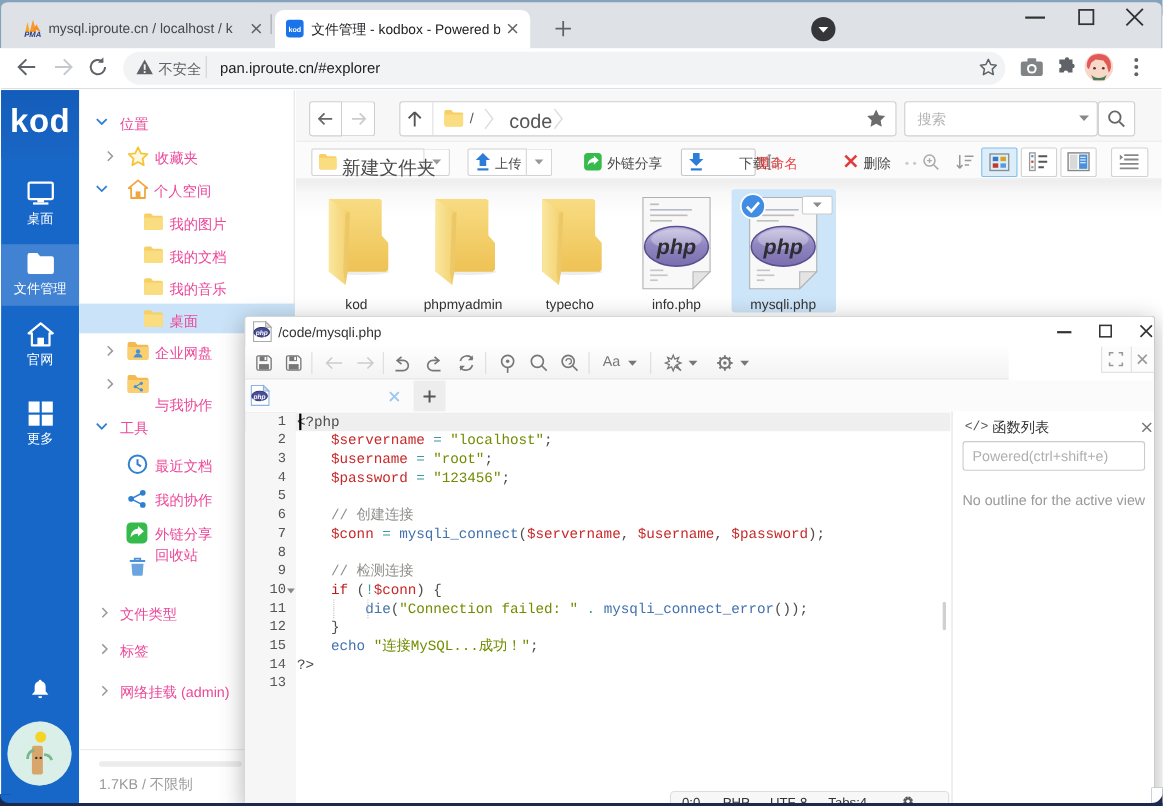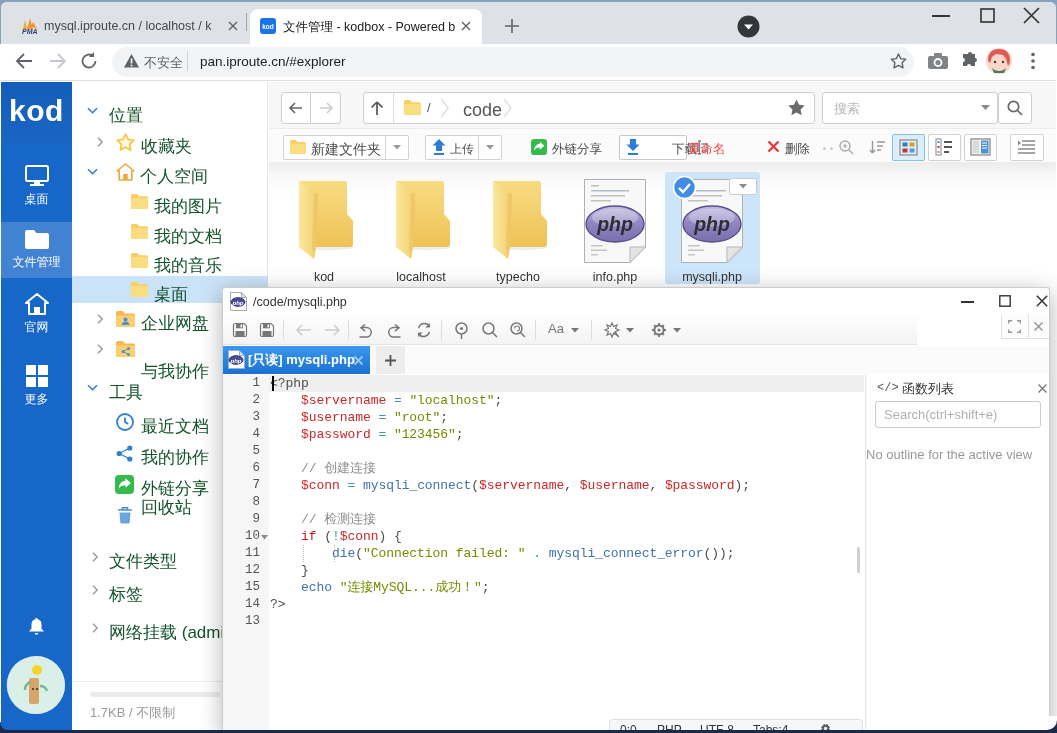--- a/index.html
+++ b/index.html
@@ -11,21 +11,21 @@
 .tabtext{position:absolute;font-size:12.5px;color:#45494e;white-space:nowrap;overflow:hidden}
 #tab2{position:absolute;left:250px;top:9px;width:232px;height:35px;background:#fff;border-radius:8px 8px 0 0}
 #addrbar{position:absolute;left:1px;top:44px;width:1055px;height:37px;background:#fff;border-bottom:1px solid #dcdfe3}
 #omni{position:absolute;left:112px;top:47px;width:802px;height:30px;background:#f1f3f4;border-radius:15px}
 
 #bluebar{position:absolute;left:1px;top:82px;width:71px;height:651px;background:#1767c8}
 #logo{position:absolute;left:1px;top:82px;width:71px;height:62px;background:linear-gradient(#135cba,#1a66c4);color:#fff;text-align:center;font-weight:bold;font-size:30px;line-height:58px;letter-spacing:.5px}
 .bnav{position:absolute;left:1px;width:71px;text-align:center;color:#fff;font-size:12px}
 
 #treepanel{position:absolute;left:72px;top:82px;width:196px;height:651px;background:#fff;border-right:1px solid #e4e4e4}
-.trow{position:absolute;font-size:17px;color:#14532d;white-space:nowrap}
+.trow{position:absolute;font-size:13px;color:#ec4899;white-space:nowrap}
 
 #main{position:absolute;left:269px;top:82px;width:787px;height:651px;background:#fff}
 #crumbbar{position:absolute;left:0;top:0;width:787px;height:47px;background:#f7f7f7;border-bottom:1px solid #ebebeb}
 #toolbar{position:absolute;left:0;top:47px;width:787px;height:34px;background:#fbfbfb;border-bottom:1px solid #eee}
 #filegrid{position:absolute;left:0;top:81px;width:787px;height:570px;background:linear-gradient(#ececec,#f8f8f8 12px,#fff 34px)}
 .flabel{position:absolute;width:96px;text-align:center;font-size:12.5px;color:#333;top:270px}
 
 #editor{position:absolute;left:222px;top:287px;width:828px;height:446px;background:#fff;border:1px solid #ccc;border-bottom:none;border-radius:3px 3px 0 0;box-shadow:0 5px 22px rgba(0,0,0,.3)}
 #etool{position:absolute;left:0;top:27px;width:694px;height:30px;background:linear-gradient(#fefefe,#f3f3f3);border-bottom:1px solid #e2e2e2}
 #etabs{position:absolute;left:0;top:58px;width:826px;height:28px;background:#fbfbfb}
@@ -319,21 +319,21 @@
     <circle cx="6.5" cy="6.5" r="5.2" fill="none" stroke="#666" stroke-width="1.7"></circle>
     <path d="M10.5 10.5L15 15" stroke="#666" stroke-width="1.7"></path>
   </svg>
 
 <div class="abs" style="left:283px;top:135px;width:103px;height:25px;background:#fff;border:1px solid #d2d2d2;border-radius:2px 0 0 2px"></div>
 <div class="abs" style="left:386px;top:135px;width:23px;height:25px;background:#fff;border:1px solid #d2d2d2;border-left:none;border-radius:0 2px 2px 0"></div>
 <svg class="ic" style="left:290px;top:140px" width="16" height="14" viewBox="0 0 17 15">
     <path d="M0 1.5A1.5 1.5 0 0 1 1.5 0h4.8L8 2.2h7.5A1.5 1.5 0 0 1 17 3.7v9.8a1.5 1.5 0 0 1-1.5 1.5h-14A1.5 1.5 0 0 1 0 13.5z" fill="#f7cf65"></path>
     <path d="M0 4h17v9.5a1.5 1.5 0 0 1-1.5 1.5h-14A1.5 1.5 0 0 1 0 13.5z" fill="#fadd80"></path>
   </svg>
-<div class="abs" style="left:311px;top:141px;font-size:14px;color:#4a4a4a">新建文件夹</div>
+<div class="abs" style="left:311px;top:141px;font-size:17px;color:#4a4a4a">新建文件夹</div>
 <svg class="ic" style="left:393px;top:145px" width="8" height="5" viewBox="0 0 8 5">
     <path d="M0 0l4 4.5L8 0z" fill="#999"></path>
   </svg>
 <div class="abs" style="left:425px;top:135px;width:54px;height:25px;background:#fff;border:1px solid #d2d2d2;border-radius:2px 0 0 2px"></div>
 <div class="abs" style="left:479px;top:135px;width:23px;height:25px;background:#fff;border:1px solid #d2d2d2;border-left:none;border-radius:0 2px 2px 0"></div>
 <svg class="ic" style="left:432px;top:139px" width="14" height="16" viewBox="0 0 14 16">
     <path d="M7 0l6.5 6.5H10V12H4V6.5H.5z" fill="#2d7dd8"></path>
     <rect x="2" y="14" width="10" height="2" fill="#2d7dd8"></rect>
   </svg>
 <div class="abs" style="left:450px;top:141px;font-size:12px;color:#4a4a4a">上传</div>
@@ -437,21 +437,21 @@
   </g>
  </defs>
 
  <use href="#fold" x="0" y="0"></use>
  <use href="#fold" x="97" y="0"></use>
  <use href="#fold" x="194" y="0"></use>
  <use href="#phpfile" x="308" y="16"></use>
  <use href="#phpfile" x="405" y="16"></use>
 </svg>
 <div class="flabel" style="left:276px">kod</div>
-<div class="flabel" style="left:373px">localhost</div>
+<div class="flabel" style="left:373px">phpmyadmin</div>
 <div class="flabel" style="left:470px">typecho</div>
 <div class="flabel" style="left:567px">info.php</div>
 <div class="flabel" style="left:664px">mysqli.php</div>
 <svg class="ic" style="left:673px;top:176px" width="23" height="23" viewBox="0 0 23 23">
     <circle cx="11.5" cy="11.5" r="11" fill="#418de4" stroke="#fff" stroke-width="1.5"></circle>
     <path d="M6 12l4 4 7-8" stroke="#fff" stroke-width="2.4" fill="none"></path>
   </svg>
 <div class="abs" style="left:729px;top:178px;width:28px;height:17px;background:#fff;border:1px solid #ccc;border-radius:2px"></div>
 <svg class="ic" style="left:739px;top:184px" width="8" height="5" viewBox="0 0 8 5">
     <path d="M0 0l4 4.5L8 0z" fill="#8a8a8a"></path>
@@ -548,21 +548,20 @@
   <div class="abs" style="left:778px;top:0;width:27px;height:24px;border-left:1px solid #e0e0e0;border-bottom:1px solid #e0e0e0;background:#fcfcfc"></div>
   <div class="abs" style="left:805px;top:0;width:21px;height:24px;border-left:1px solid #e0e0e0;border-bottom:1px solid #e0e0e0;background:#fcfcfc"></div>
   <svg class="ic" style="left:785px;top:5px" width="13" height="13" viewBox="0 0 13 13">
         <path d="M0.7 3.5V.7h3.5M9 .7h3.3v2.8M12.3 9.5v2.8H9M4.2 12.3H.7V9.5" stroke="#999" stroke-width="1.4" fill="none"></path>
       </svg>
   <svg class="ic" style="left:810px;top:6px" width="11" height="11" viewBox="0 0 11 11">
         <path d="M1.5 1.5l8 8M9.5 1.5l-8 8" stroke="#999" stroke-width="1.6"></path>
       </svg>
  </div>
  <div id="etabs">
-   <div id="etab1"><span style="margin-left:25px">[只读] mysqli.php</span></div>
    <svg class="ic" style="left:5px;top:4px" width="17" height="19" viewBox="0 0 17 19">
         <path d="M0.5 0.5h11l5 5v13H.5z" fill="#fff" stroke="#8ab4e8"></path>
         <path d="M11.5 0.5l5 5h-5z" fill="#ddd" stroke="#8ab4e8"></path>
         <ellipse cx="8" cy="10" rx="7" ry="4.3" fill="#4a4e96" stroke="#32366e"></ellipse>
         <text x="8" y="12.5" text-anchor="middle" font-size="6" font-weight="bold" font-style="italic" fill="#fff" font-family="Liberation Sans">php</text>
       </svg>
    <svg class="ic" style="left:130px;top:9px" width="11" height="11" viewBox="0 0 11 11">
         <path d="M1.5 1.5l8 8M9.5 1.5l-8 8" stroke="#9ec8f0" stroke-width="1.8"></path>
       </svg>
    <div class="abs" style="left:153px;top:0;width:29px;height:28px;background:#ededed"></div>
@@ -599,22 +598,22 @@
   <div class="abs" style="left:80px;top:170px;width:1px;height:17px;border-left:1px dotted #bbb"></div>
   <div class="abs" style="left:111px;top:170px;width:1px;height:17px;border-left:1px dotted #bbb"></div>
  </div>
  <div id="funcpanel">
   <div class="abs" style="left:11px;top:7px;font-size:12px;color:#555;font-family:'Liberation Mono',monospace">&lt;/&gt;</div>
   <div class="abs" style="left:36px;top:6px;font-size:13px;color:#333">函数列表</div>
   <svg class="ic" style="left:171px;top:9px" width="11" height="11" viewBox="0 0 11 11">
         <path d="M1.5 1.5l8 8M9.5 1.5l-8 8" stroke="#777" stroke-width="1.4"></path>
       </svg>
   <div class="abs" style="left:9px;top:27px;width:166px;height:27px;border:1px solid #ccc;border-radius:3px;background:#fff"></div>
-  <div class="abs" style="left:18px;top:33px;font-size:13px;color:#b0b0b0">Search(ctrl+shift+e)</div>
-  <div class="abs" style="left:0;top:73px;width:184px;text-align:left;color:#999;font-size:13px">No outline for the active view</div>
+  <div class="abs" style="left:18px;top:33px;font-size:13px;color:#b0b0b0">Powered(ctrl+shift+e)</div>
+  <div class="abs" style="left:0;top:73px;width:184px;text-align:center;color:#999;font-size:13px">No outline for the active view</div>
  </div>
  <div class="abs" style="left:386px;top:431px;width:254px;height:15px;background:#f7f7f7;border:1px solid #ddd;border-radius:4px 4px 0 0;font-size:12px;color:#333">
    <span class="abs" style="left:10px;top:3px">0:0</span>
       <span class="abs" style="left:47px;top:3px">PHP</span>
       <span class="abs" style="left:90px;top:3px">UTF-8</span>
       <span class="abs" style="left:143px;top:3px">Tabs:4</span>
    <svg class="ic" style="left:210px;top:3px" width="11" height="11" viewBox="0 0 20 20">
         <path d="M10 0l1.5 3.2 3.5-.7 1 3.4 3.4 1-.7 3.5L20 12l-3.2 1.5.7 3.5-3.4 1-1 3.4-3.5-.7L8 22l-1.5-3.2-3.5.7-1-3.4-3.4-1 .7-3.5" fill="none"></path>
         <circle cx="10" cy="10" r="8" fill="#555"></circle>
         <circle cx="10" cy="10" r="3" fill="#f7f7f7"></circle>

